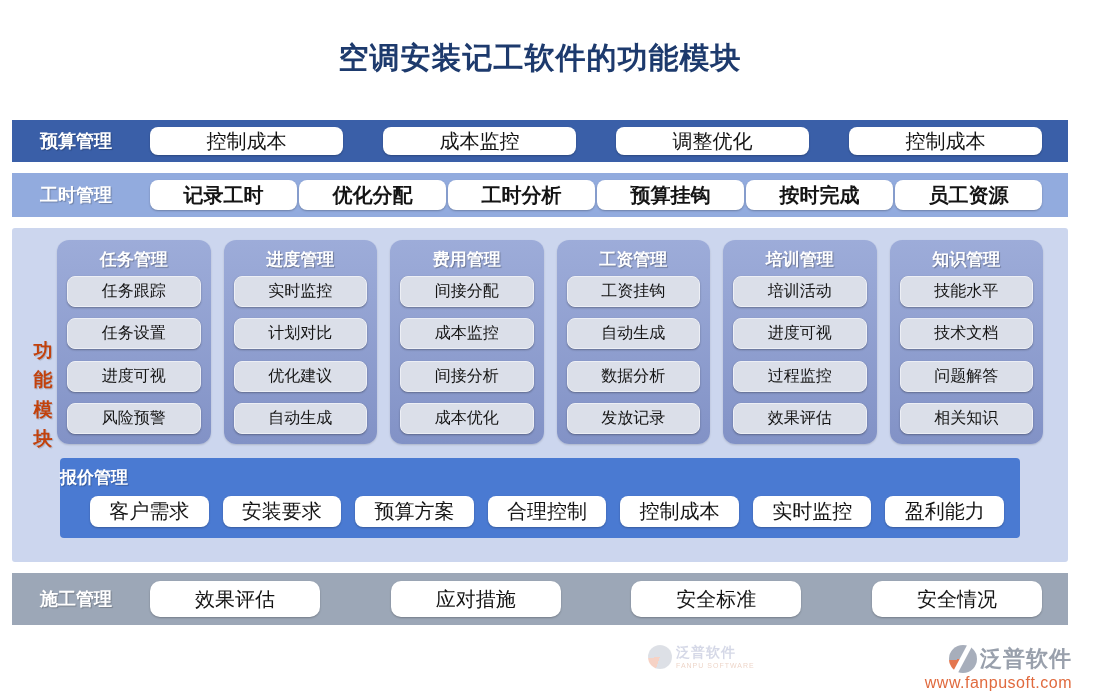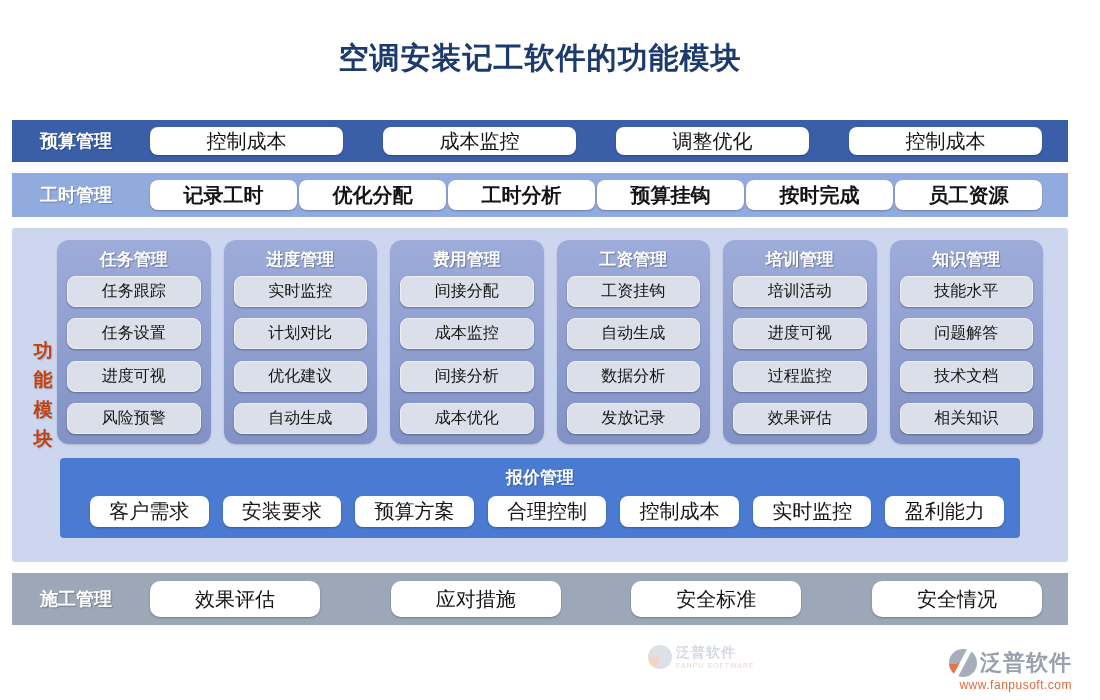--- a/index.html
+++ b/index.html
@@ -48,21 +48,21 @@
                       text-shadow:1px 1px 1px rgba(0,0,0,.3); }
   .module-col-items { flex:1; display:flex; flex-direction:column;
                       justify-content:space-between; gap:8px; }
   .module-btn { height:31px; background:#dbdfe9; border:1px solid #edeff5;
                 border-radius:8px; font-size:16px; color:#141414; display:flex;
                 align-items:center; justify-content:center;
                 box-shadow:0 1px 2px rgba(0,0,0,.3); cursor:default; }
 
   .quote { position:absolute; left:48px; right:48px; top:230px; height:80px;
            background:#4a7ad2; border-radius:4px; }
-  .quote-title { text-align:center; color:#fff; font-weight:bold; font-size:17px;
+  .quote-title { text-align:left; color:#fff; font-weight:bold; font-size:17px;
                  margin-top:8px; text-shadow:1px 1px 1px rgba(0,0,0,.25); }
   .quote-items { position:absolute; left:30px; right:16px; top:38px;
                  display:flex; gap:14px;align-items:flex-end; }
   .quote-items .pill { flex:1; height:31px; }
 
   .watermark { position:absolute; left:636px; top:416px; display:flex;
                align-items:center; gap:4px; opacity:0.32; }
   .wm-circle { width:24px; height:24px; border-radius:50%;
                background:conic-gradient(from 200deg,#e4764e 0 65deg,#99a2b4 65deg 360deg); }
   .wm-texts { display:flex; flex-direction:column; }
@@ -70,21 +70,21 @@
   .wm-sub   { font-size:7px; color:#c77a52; letter-spacing:1px; }
 
   .footer-logo { position:absolute; right:8px; bottom:8px; display:flex;
                  flex-direction:column; align-items:flex-end; }
   .footer-top { display:flex; align-items:center; gap:3px; }
   .logo-circle { width:28px; height:28px; border-radius:50%; position:relative;
                  background:conic-gradient(from 200deg,#e4764e 0 65deg,#a7aebb 65deg 360deg); }
   .logo-circle::after { content:""; position:absolute; left:11px; top:-2px; width:5px;
                         height:32px; background:#fff; transform:rotate(28deg); }
   .footer-brand { font-size:22px; font-weight:bold; color:#99a0ac; letter-spacing:1px; }
-  .footer-url { font-size:12px; color:#e06a3e; margin-top:0; letter-spacing:0.5px; }
+  .footer-url { font-size:16px; color:#e06a3e; margin-top:0; letter-spacing:0.5px; }
 </style>
 </head>
 <body>
 
 <div class="page">
 
   <div class="title">空调安装记工软件的功能模块</div>
 
   <div class="band band-budget">
     <span class="band-label">预算管理</span>
@@ -153,22 +153,22 @@
             <div class="module-btn">培训活动</div>
             <div class="module-btn">进度可视</div>
             <div class="module-btn">过程监控</div>
             <div class="module-btn">效果评估</div>
           </div>
         </div>
         <div class="module-col">
           <div class="module-col-title">知识管理</div>
           <div class="module-col-items">
             <div class="module-btn">技能水平</div>
+            <div class="module-btn">技术文档</div>
             <div class="module-btn">问题解答</div>
-            <div class="module-btn">技术文档</div>
             <div class="module-btn">相关知识</div>
           </div>
         </div>
       </div>
     <div class="quote">
       <div class="quote-title">报价管理</div>
       <div class="quote-items">
           <div class="pill">客户需求</div>
           <div class="pill">安装要求</div>
           <div class="pill">预算方案</div>

